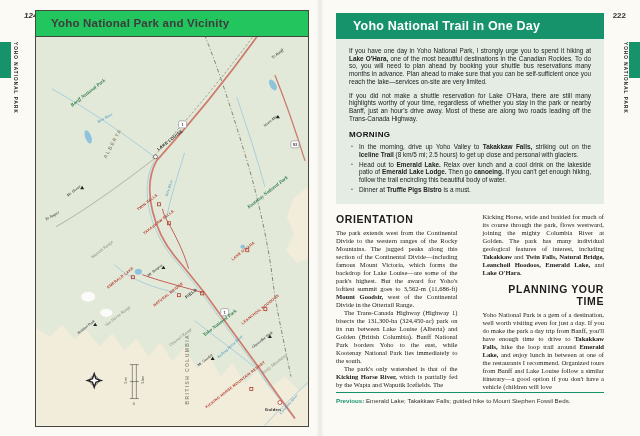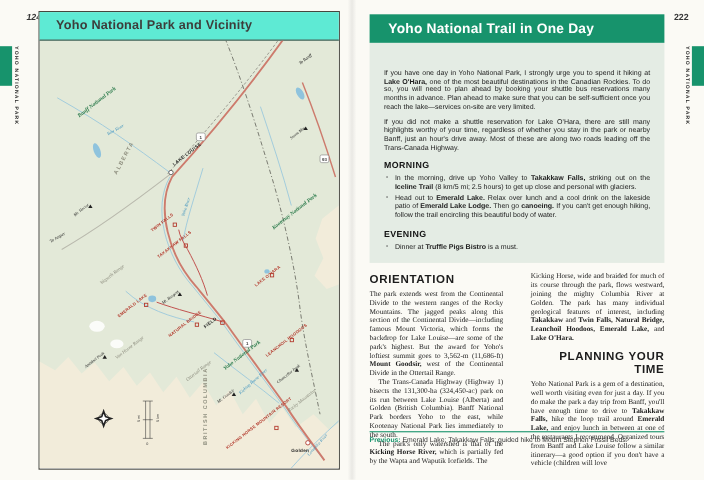--- a/index.html
+++ b/index.html
@@ -13,38 +13,38 @@
   #page-right .pagenum{right:14px;}
   .tab{position:absolute;width:11px;height:36px;background:#17936c;top:42px;}
   #page-left .tab{left:0;}
   #page-right .tab{right:0;}
   .side-label{position:absolute;top:42px;writing-mode:vertical-rl;font-size:4.6px;font-weight:700;letter-spacing:1.1px;color:#222;white-space:nowrap;}
   #page-left .side-label{left:13px;}
   #page-right .side-label{right:12px;}
 
   
   .map-box{position:absolute;left:35px;top:10px;width:274px;height:417px;border:1.5px solid #46463f;background:#fff;box-sizing:border-box;}
-  .map-title{height:25px;line-height:25px;padding-left:15px;font-size:11.5px;font-weight:700;color:#3d3d3b;letter-spacing:.2px;border-bottom:1.5px solid #46463f;background:#5eead4;}
+  .map-title{height:25px;line-height:25px;padding-left:15px;font-size:11.5px;font-weight:700;color:#3d3d3b;letter-spacing:.2px;border-bottom:1.5px solid #46463f;background:#22c55e;}
   .map-canvas{display:block;width:100%;height:calc(100% - 26.5px);}
   text{font-family:"Liberation Sans",sans-serif;}
   .m-poi{fill:#b3392c;font-size:3.8px;font-weight:700;letter-spacing:.2px;}
   .m-town{fill:#222;font-size:4.2px;font-weight:700;letter-spacing:.3px;}
   .m-park{fill:#2f7d4e;font-size:5px;font-style:italic;font-weight:700;font-family:"Liberation Serif",serif;}
   .m-prov{fill:#8f8f7f;font-size:5px;font-weight:700;letter-spacing:1.4px;}
   .m-range{fill:#8c8c7e;font-size:4.4px;font-style:italic;font-family:"Liberation Serif",serif;}
   .m-peak{fill:#222;font-size:3.8px;font-style:italic;font-family:"Liberation Serif",serif;}
   .m-water{fill:#3f93be;font-size:4px;font-style:italic;font-family:"Liberation Serif",serif;}
   .m-dir{fill:#222;font-size:4px;font-style:italic;font-family:"Liberation Serif",serif;}
   .m-shield{fill:#444;font-size:4px;font-weight:700;text-anchor:middle;}
   .m-scale{fill:#333;font-size:3.4px;}
 
   
   .content{position:absolute;left:16px;top:13px;width:268px;}
   .head-bar{background:#17936c;color:#fff;height:26px;line-height:26px;padding-left:17px;font-size:12.5px;font-weight:700;letter-spacing:.2px;}
-  .panel{background:#e4ece4;padding:24px 13px 8px 13px;}
+  .panel{background:#e4ece4;padding:8px 13px 8px 13px;}
   .panel p{margin:0 0 6px 0;font-size:6.4px;line-height:7.7px;color:#222;text-align:justify;}
   .panel p:last-child{margin-bottom:0;}
   .sched-head{font-size:8px;font-weight:700;letter-spacing:.4px;color:#111;margin:8px 0 4px 0;}
   .bullet{display:flex;font-size:6.4px;line-height:7.7px;color:#222;margin:0 0 2px 2px;}
   .bullet .dot{width:8px;flex:none;color:#666;font-size:5.5px;line-height:7.7px;}
   .bullet .txt{flex:1;text-align:justify;}
   .cols{display:flex;gap:25px;margin-top:9px;height:178px;overflow:hidden;}
   .col{flex:1;}
   .sec-head{font-size:10.5px;font-weight:700;letter-spacing:.6px;color:#1c1c1c;margin:0 0 4px 0;}
   .serif p{margin:0;font-size:6.6px;line-height:8px;font-family:"Liberation Serif",serif;color:#222;text-align:justify;}
@@ -200,21 +200,20 @@
       <div class="bullet">
         <span class="dot">•</span>
         <span class="txt"><span>In the morning, drive up Yoho Valley to </span><span class="b">Takakkaw Falls,</span><span> striking out on the </span><span class="b">Iceline Trail</span><span> (8 km/5 mi; 2.5 hours) to get up close and personal with glaciers.</span></span>
       </div>
 
       <div class="bullet">
         <span class="dot">•</span>
         <span class="txt"><span>Head out to </span><span class="b">Emerald Lake.</span><span> Relax over lunch and a cool drink on the lakeside patio of </span><span class="b">Emerald Lake Lodge.</span><span> Then go </span><span class="b">canoeing.</span><span> If you can't get enough hiking, follow the trail encircling this beautiful body of water.</span></span>
       </div>
 
-      <div class="sched-head">EVENING</div>
       <div class="bullet">
         <span class="dot">•</span>
         <span class="txt"><span>Dinner at </span><span class="b">Truffle Pigs Bistro</span><span> is a must.</span></span>
       </div>
     </div>
 
     <div class="cols">
       <div class="col serif">
         <div class="sec-head">ORIENTATION</div>
         <p><span>The park extends west from the Continental Divide to the western ranges of the Rocky Mountains. The jagged peaks along this section of the Continental Divide—including famous Mount Victoria, which forms the backdrop for Lake Louise—are some of the park's highest. But the award for Yoho's loftiest summit goes to 3,562-m (11,686-ft) </span><span class="b">Mount Goodsir,</span><span> west of the Continental Divide in the Ottertail Range.</span></p>

